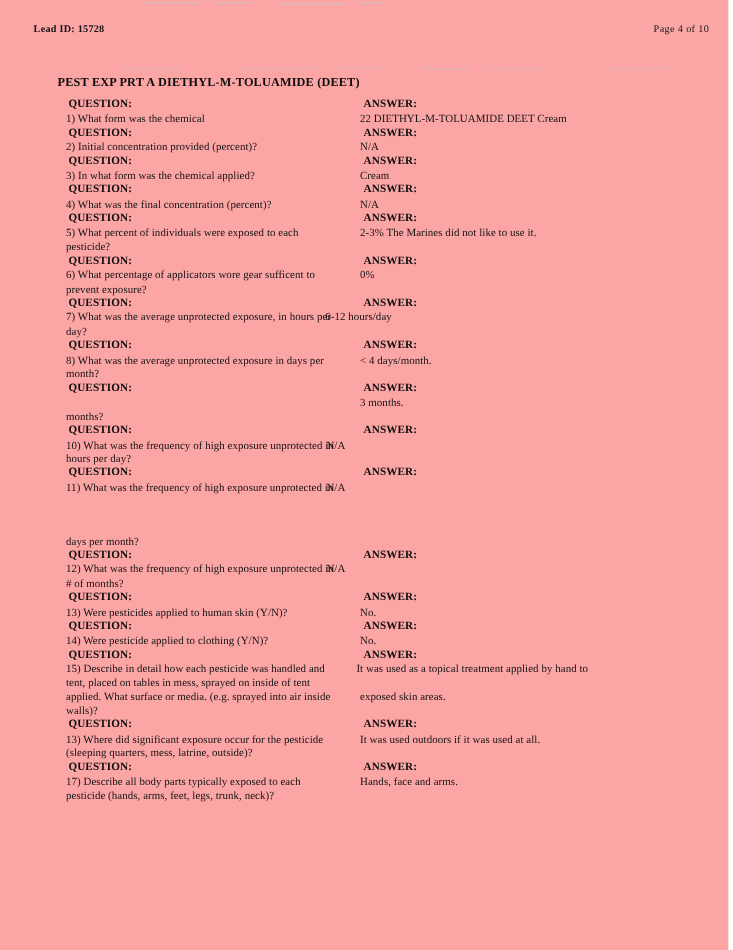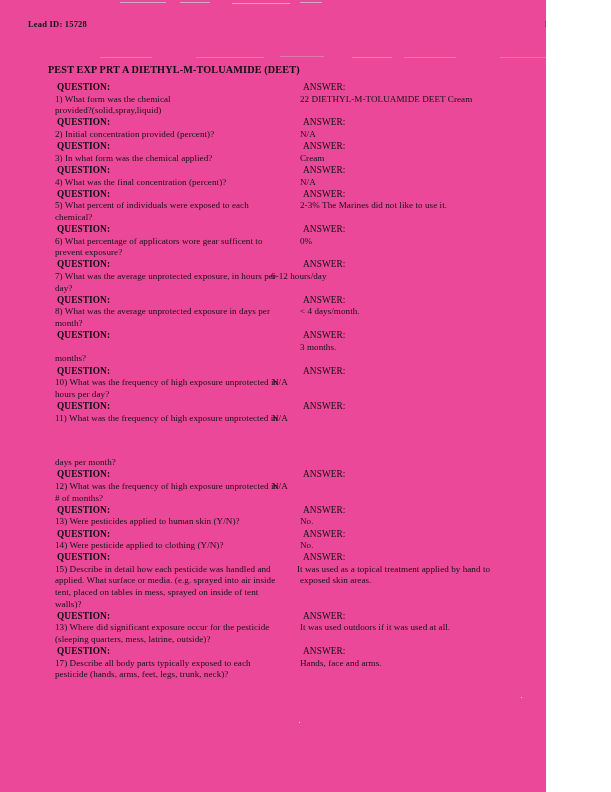--- a/index.html
+++ b/index.html
@@ -7,23 +7,23 @@
     margin: 0;
     padding: 0;
     background: #ffffff;
   }
   body {
     font-family: "Liberation Serif", "DejaVu Serif", serif;
     color: #000000;
   }
   .page {
     position: relative;
-    width: 546px;
+    width: 607px;
     height: 792px;
-    background: #ec4899;
+    background: #fca5a5;
     overflow: hidden;
   }
 
   
   .scan-speck {
     position: absolute;
     background: #c9c9c9;
     height: 1px;
     opacity: 0.75;
   }
@@ -99,21 +99,21 @@
     font-weight: bold;
     letter-spacing: 0.1px;
     color: #0f0f0f;
     white-space: nowrap;
   }
   .lbl-answer {
     position: absolute;
     left: 303px;
     top: 0;
     font-size: 9.3px;
-    font-weight: normal;
+    font-weight: bold;
     letter-spacing: 0.1px;
     color: #0f0f0f;
     white-space: nowrap;
   }
 
   .body-line {
     position: relative;
     height: 12px;
   }
   .q-text {
@@ -167,23 +167,20 @@
   <div class="qa-block" id="qa-block">
       <div class="qa-row" style="margin-bottom: 0.6px;">
         <div class="labels-line" style="height: 11.6px;">
           <div class="lbl-question">QUESTION:</div>
           <div class="lbl-answer">ANSWER:</div>
         </div>
         <div class="body-line" style="height: 11.6px;">
           <div class="q-text">1) What form was the chemical</div>
           <div class="a-text">22 DIETHYL-M-TOLUAMIDE   DEET Cream</div>
         </div>
-        <div class="body-line" style="height: 11.6px;">
-          <div class="q-text">provided?(solid,spray,liquid)</div>
-        </div>
       </div>
       <div class="qa-row" style="margin-bottom: 0.6px;">
         <div class="labels-line" style="height: 11.6px;">
           <div class="lbl-question">QUESTION:</div>
           <div class="lbl-answer">ANSWER:</div>
         </div>
         <div class="body-line" style="height: 11.6px;">
           <div class="q-text">2) Initial concentration provided (percent)?</div>
           <div class="a-text">N/A</div>
         </div>
@@ -211,21 +208,21 @@
       <div class="qa-row" style="margin-bottom: 0.6px;">
         <div class="labels-line" style="height: 11.6px;">
           <div class="lbl-question">QUESTION:</div>
           <div class="lbl-answer">ANSWER:</div>
         </div>
         <div class="body-line" style="height: 11.6px;">
           <div class="q-text">5) What percent of individuals were exposed to each</div>
           <div class="a-text">2-3%  The Marines did not like to use it.</div>
         </div>
         <div class="body-line" style="height: 11.6px;">
-          <div class="q-text">chemical?</div>
+          <div class="q-text">pesticide?</div>
         </div>
       </div>
       <div class="qa-row" style="margin-bottom: 0.6px;">
         <div class="labels-line" style="height: 11.6px;">
           <div class="lbl-question">QUESTION:</div>
           <div class="lbl-answer">ANSWER:</div>
         </div>
         <div class="body-line" style="height: 11.6px;">
           <div class="q-text">6) What percentage of applicators wore gear sufficent to</div>
           <div class="a-text">0%</div>
@@ -334,27 +331,27 @@
       <div class="qa-row" style="margin-bottom: 0.6px;">
         <div class="labels-line" style="height: 11.6px;">
           <div class="lbl-question">QUESTION:</div>
           <div class="lbl-answer">ANSWER:</div>
         </div>
         <div class="body-line" style="height: 11.6px;">
           <div class="q-text">15) Describe in detail how each pesticide was handled and</div>
           <div class="a-text inline" style="left: 297px;">It was used as a topical treatment applied by hand to</div>
         </div>
         <div class="body-line" style="height: 11.6px;">
+          <div class="q-text">tent, placed on tables in mess, sprayed on inside of tent</div>
+        </div>
+        <div class="body-line" style="height: 11.6px;">
           <div class="q-text">applied.  What surface or media. (e.g. sprayed into air inside</div>
           <div class="a-text">exposed skin areas.</div>
         </div>
         <div class="body-line" style="height: 11.6px;">
-          <div class="q-text">tent, placed on tables in mess, sprayed on inside of tent</div>
-        </div>
-        <div class="body-line" style="height: 11.6px;">
           <div class="q-text">walls)?</div>
         </div>
       </div>
       <div class="qa-row" style="margin-bottom: 0.6px;">
         <div class="labels-line" style="height: 11.6px;">
           <div class="lbl-question">QUESTION:</div>
           <div class="lbl-answer">ANSWER:</div>
         </div>
         <div class="body-line" style="height: 11.6px;">
           <div class="q-text">13) Where did significant exposure occur for the pesticide</div>

